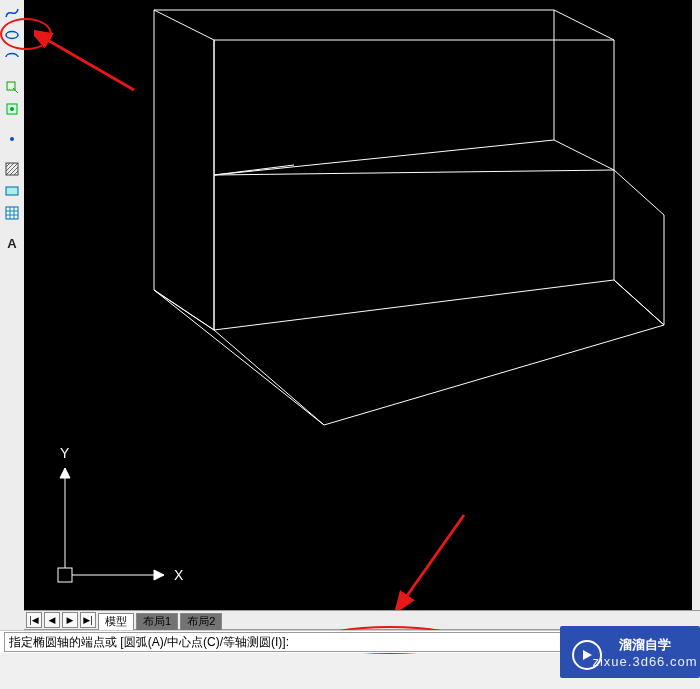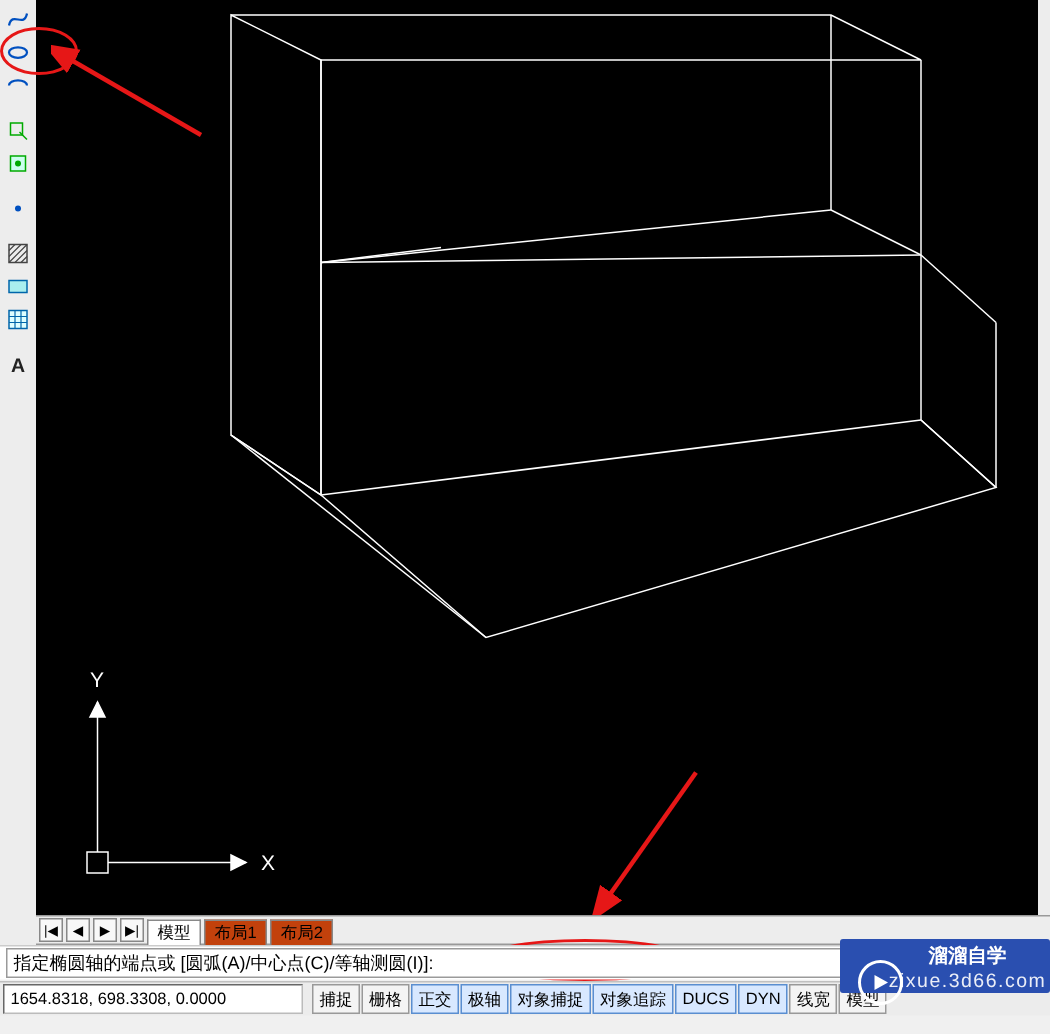--- a/index.html
+++ b/index.html
@@ -106,21 +106,21 @@
     border-bottom: none;
     background: #fff;
     margin-left: 2px;
     display: flex;
     align-items: center;
     cursor: pointer;
     position: relative;
     top: 1px;
   }
   .tabbar .tab.inactive {
-    background: #c2410c;
+    background: #737373;
   }
   .tab-divider {
     flex: 1;
     height: 1px;
     border-bottom: 1px solid transparent;
   }
   .cmdline-row {
     position: absolute;
     left: 0;
     top: 630px;
@@ -175,21 +175,21 @@
   }
   .status-btn.active {
     background: #d8e8ff;
     border-color: #5a8ed0;
   }
   .watermark {
     position: absolute;
     right: 0;
     top: 626px;
     width: 140px;
-    height: 36px;
+    height: 52px;
     background: #2a4fb0;
     color: #fff;
     display: flex;
     align-items: center;
     justify-content: center;
     flex-direction: column;
     font-size: 13px;
     font-weight: bold;
     border-radius: 2px;
   }
@@ -359,33 +359,20 @@
     <div class="tab inactive">布局2</div>
     <div class="tab-divider"></div>
   </div>
 
   <div class="annot-ellipse" style="left:318px; top:626px; width:140px; height:24px;"></div>
 
   <div class="cmdline-row">
     <input class="cmdline-input" value="指定椭圆轴的端点或 [圆弧(A)/中心点(C)/等轴测圆(I)]:" style="">
   </div>
 
-  <div class="statusbar">
-    <div class="coord-box">1654.8318, 698.3308, 0.0000</div>
-    <div class="status-btn">捕捉</div>
-    <div class="status-btn">栅格</div>
-    <div class="status-btn active">正交</div>
-    <div class="status-btn active">极轴</div>
-    <div class="status-btn active">对象捕捉</div>
-    <div class="status-btn active">对象追踪</div>
-    <div class="status-btn active">DUCS</div>
-    <div class="status-btn active">DYN</div>
-    <div class="status-btn">线宽</div>
-    <div class="status-btn">模型</div>
-  </div>
 
   <div class="watermark">
     <div class="play">
       <svg width="12" height="12">
           <polygon points="2,1 11,6 2,11" fill="#fff"></polygon>
         </svg>
     </div>
     <div class="txt">
       <div>溜溜自学</div>
       <div class="sub">zixue.3d66.com</div>

